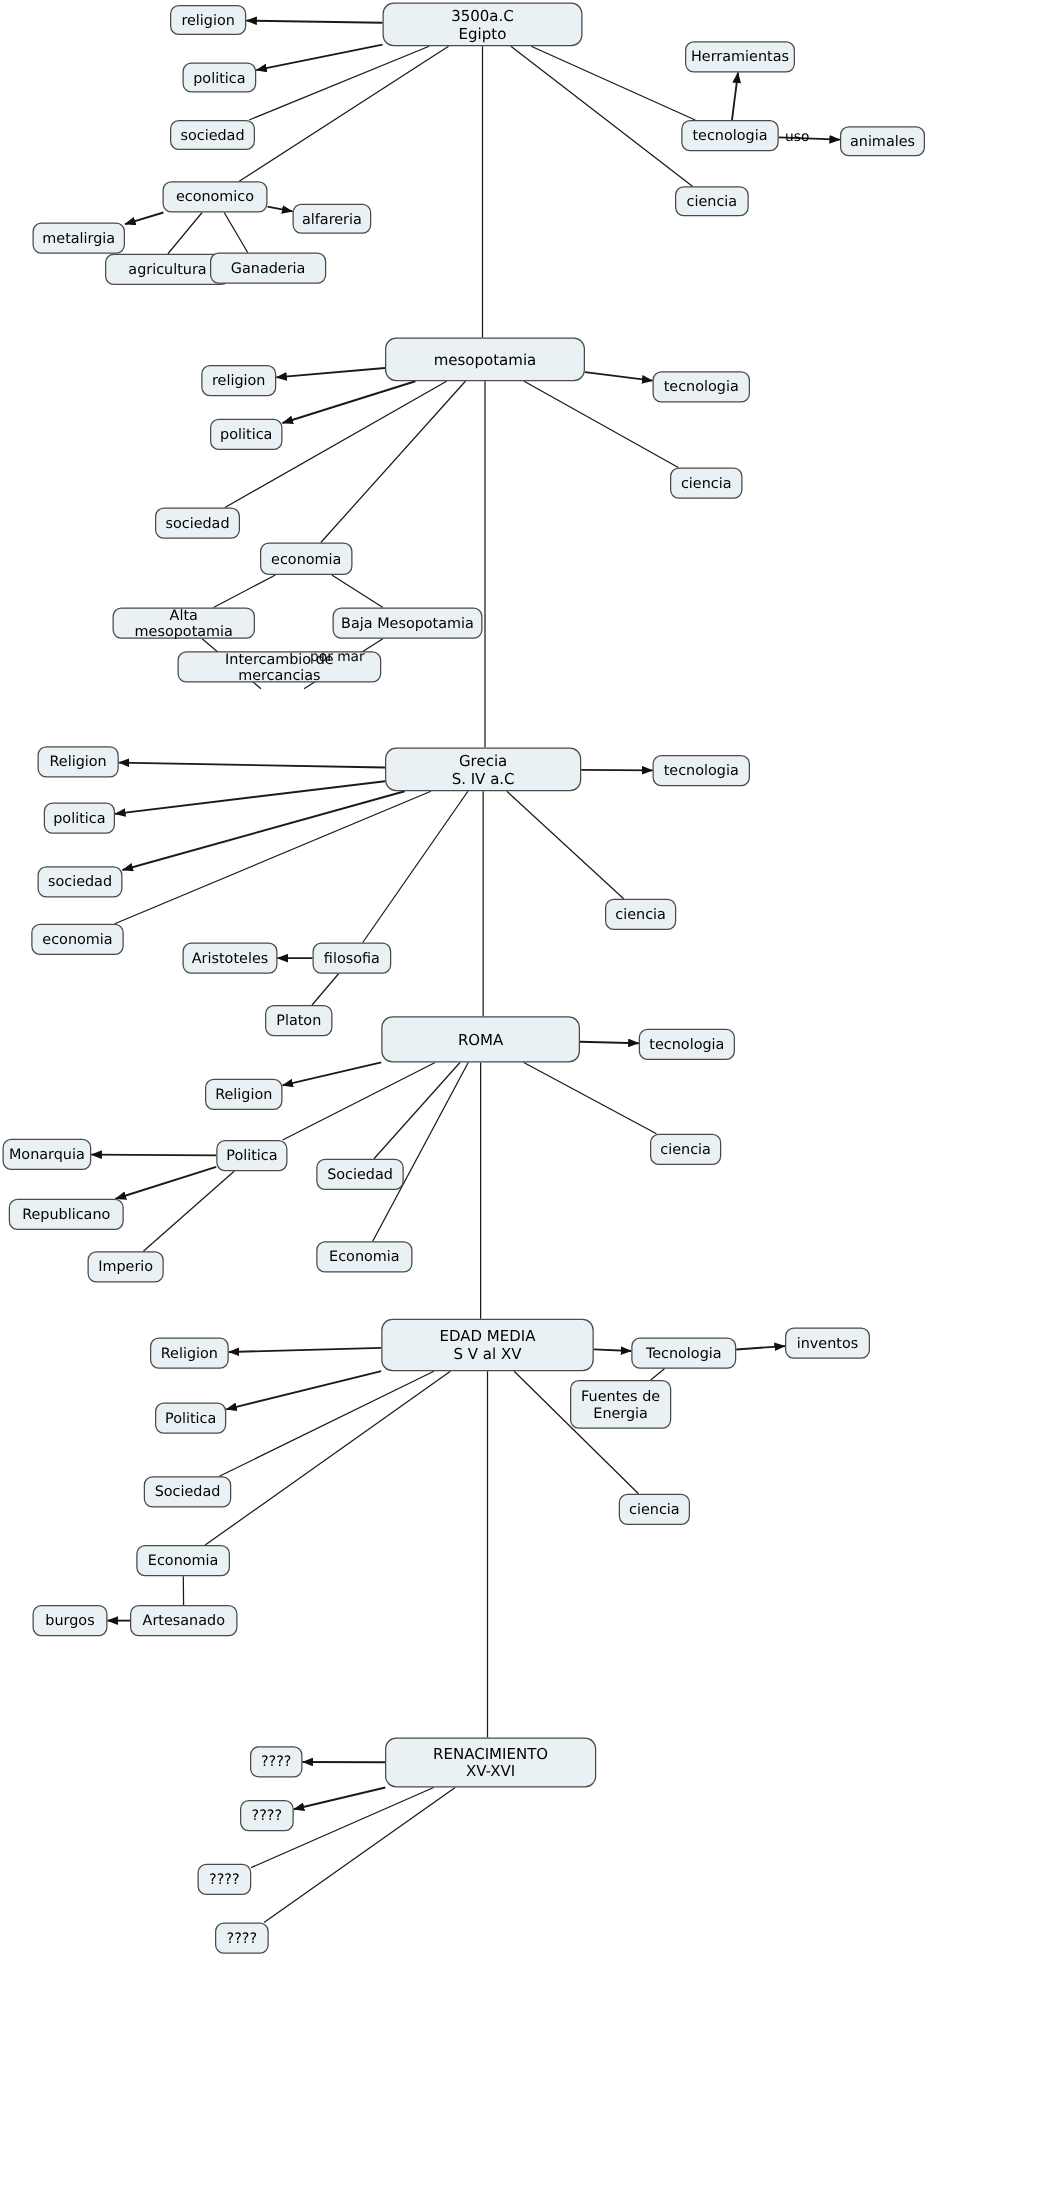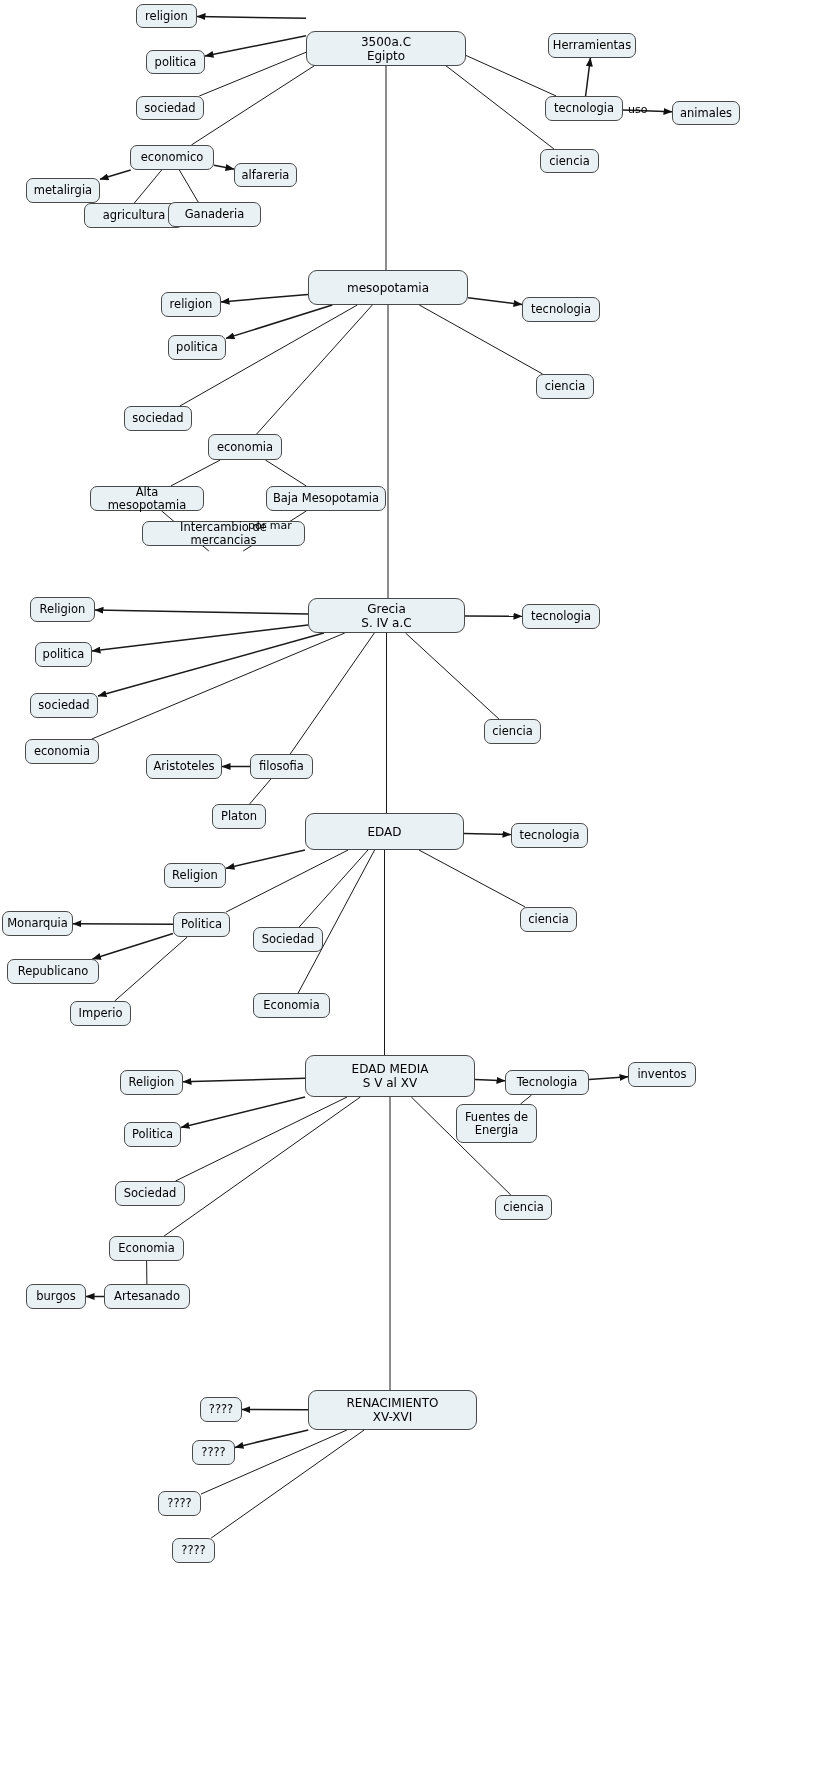--- a/index.html
+++ b/index.html
@@ -120,21 +120,21 @@
         <line x1="146.63020833333334" y1="1261" x2="146.86979166666666" y2="1284" stroke="#1a1a1a" stroke-width="1"></line>
         <line x1="104" y1="1296.5" x2="86" y2="1296.5" stroke="#1a1a1a" stroke-width="1.5" marker-end="url(#arrowhead)"></line>
         <line x1="390" y1="1097" x2="390" y2="1390" stroke="#1a1a1a" stroke-width="1"></line>
         <line x1="308" y1="1409.7536443148688" x2="242" y2="1409.561224489796" stroke="#1a1a1a" stroke-width="1.5" marker-end="url(#arrowhead)"></line>
         <line x1="308.2647058823529" y1="1430" x2="235" y2="1447.395251396648" stroke="#1a1a1a" stroke-width="1.5" marker-end="url(#arrowhead)"></line>
         <line x1="346.9385026737968" y1="1430" x2="201" y2="1494.06220657277" stroke="#1a1a1a" stroke-width="1"></line>
         <line x1="364.1725978647687" y1="1430" x2="211.20462633451956" y2="1538" stroke="#1a1a1a" stroke-width="1"></line>
       </g>
   </svg>
   <div id="node-layer">
-      <div class="node main" style="left: 306px; top: 2px; width: 160px; height: 35px; margin-top: 29px;">3500a.C
+      <div class="node main" style="left: 306px; top: 2px; width: 160px; height: 35px;">3500a.C
 Egipto</div>
       <div class="node" style="left: 136px; top: 4px; width: 61px; height: 24px;">religion</div>
       <div class="node" style="left: 146px; top: 50px; width: 59px; height: 24px;">politica</div>
       <div class="node" style="left: 136px; top: 96px; width: 68px; height: 24px;">sociedad</div>
       <div class="node" style="left: 130px; top: 145px; width: 84px; height: 25px;">economico</div>
       <div class="node" style="left: 26px; top: 178px; width: 74px; height: 25px;">metalirgia</div>
       <div class="node" style="left: 84px; top: 203px; width: 100px; height: 25px;">agricultura</div>
       <div class="node" style="left: 168px; top: 202px; width: 93px; height: 25px;">Ganaderia</div>
       <div class="node" style="left: 234px; top: 163px; width: 63px; height: 24px;">alfareria</div>
       <div class="node" style="left: 548px; top: 33px; width: 88px; height: 25px;">Herramientas</div>
@@ -155,21 +155,21 @@
 S. IV a.C</div>
       <div class="node" style="left: 30px; top: 597px; width: 65px; height: 25px;">Religion</div>
       <div class="node" style="left: 35px; top: 642px; width: 57px; height: 25px;">politica</div>
       <div class="node" style="left: 30px; top: 693px; width: 68px; height: 25px;">sociedad</div>
       <div class="node" style="left: 25px; top: 739px; width: 74px; height: 25px;">economia</div>
       <div class="node" style="left: 250px; top: 754px; width: 63px; height: 25px;">filosofia</div>
       <div class="node" style="left: 146px; top: 754px; width: 76px; height: 25px;">Aristoteles</div>
       <div class="node" style="left: 212px; top: 804px; width: 54px; height: 25px;">Platon</div>
       <div class="node" style="left: 522px; top: 604px; width: 78px; height: 25px;">tecnologia</div>
       <div class="node" style="left: 484px; top: 719px; width: 57px; height: 25px;">ciencia</div>
-      <div class="node main" style="left: 305px; top: 813px; width: 159px; height: 37px;">EDAD</div>
+      <div class="node main" style="left: 305px; top: 813px; width: 159px; height: 37px;">ROMA</div>
       <div class="node" style="left: 164px; top: 863px; width: 62px; height: 25px;">Religion</div>
       <div class="node" style="left: 173px; top: 912px; width: 57px; height: 25px;">Politica</div>
       <div class="node" style="left: 2px; top: 911px; width: 71px; height: 25px;">Monarquia</div>
       <div class="node" style="left: 7px; top: 959px; width: 92px; height: 25px;">Republicano</div>
       <div class="node" style="left: 70px; top: 1001px; width: 61px; height: 25px;">Imperio</div>
       <div class="node" style="left: 253px; top: 927px; width: 70px; height: 25px;">Sociedad</div>
       <div class="node" style="left: 253px; top: 993px; width: 77px; height: 25px;">Economia</div>
       <div class="node" style="left: 511px; top: 823px; width: 77px; height: 25px;">tecnologia</div>
       <div class="node" style="left: 520px; top: 907px; width: 57px; height: 25px;">ciencia</div>
       <div class="node main" style="left: 305px; top: 1055px; width: 170px; height: 42px;">EDAD MEDIA

